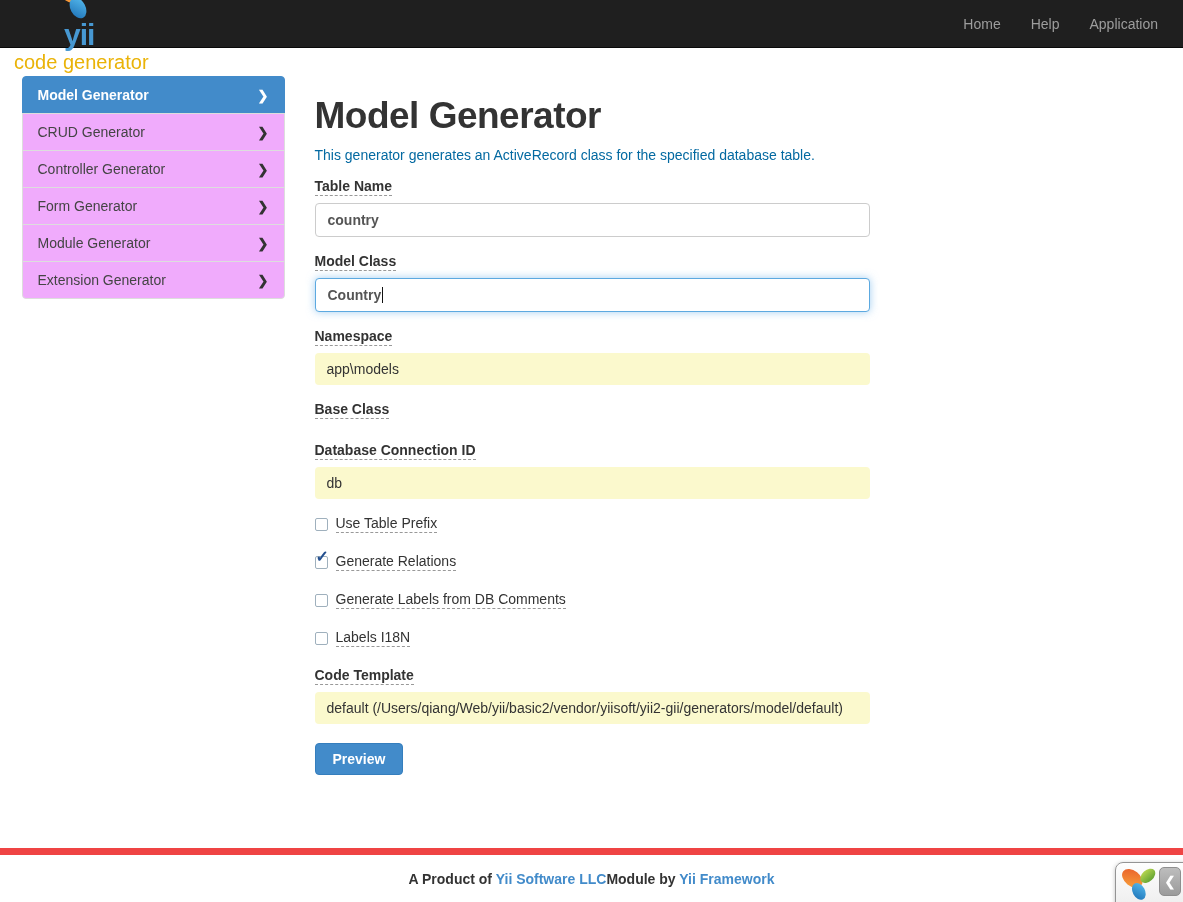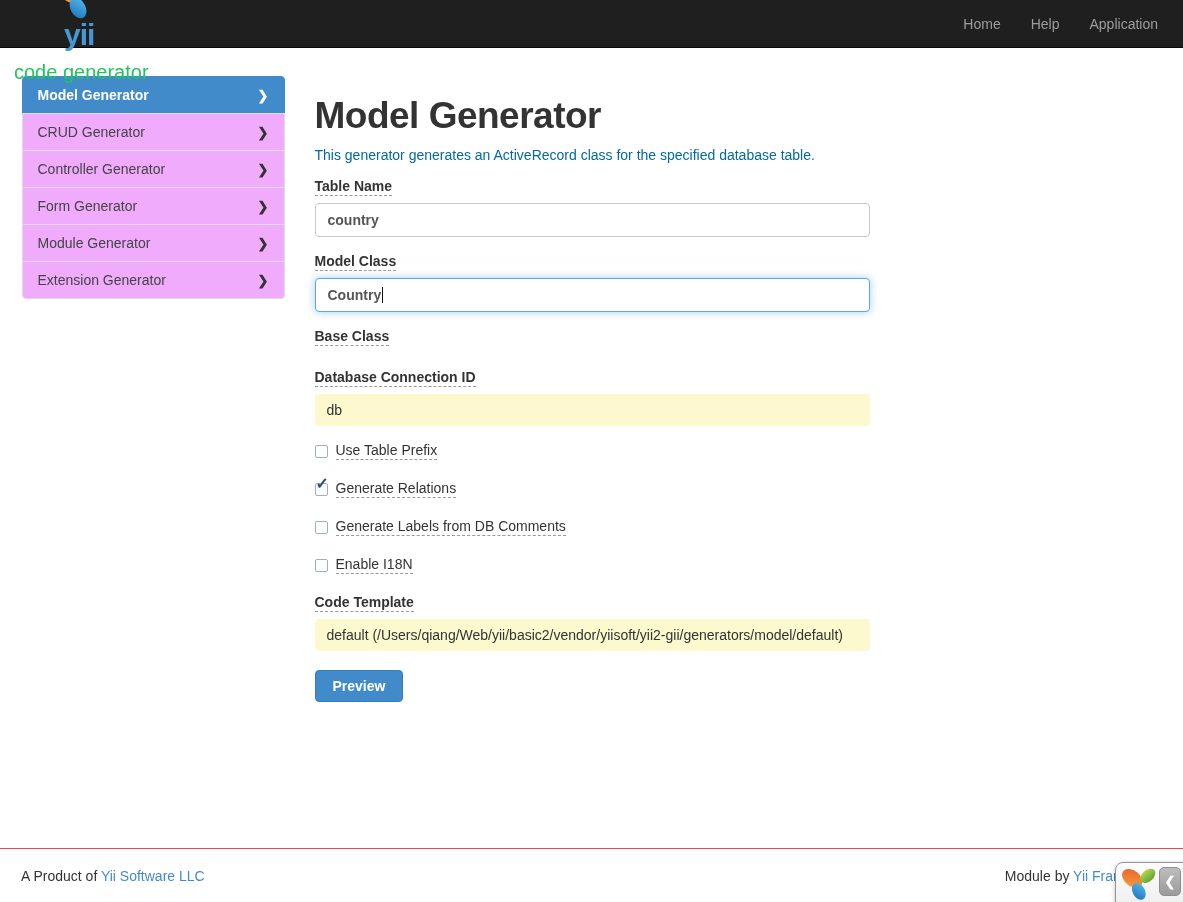--- a/index.html
+++ b/index.html
@@ -16,21 +16,21 @@
     height: 48px; background: #1f1f1f; border-bottom: 1px solid #090909;
     display: flex; align-items: center; justify-content: space-between;
     padding: 0 10px 0 6px;
   }
   .brand { display: flex; align-items: center; text-decoration: none; cursor: pointer; flex-direction: column; }
   .brand svg { display: block; }
   .brand-yii {
     color: #4798d2; font-size: 30px; font-weight: bold; letter-spacing: -1px;
     margin-left: 4px; line-height: 1;
   }
-  .brand-sub { color: #22c55e; font-size: 20px; margin-left: 8px; line-height: 1; position: relative; top: 12px; }
+  .brand-sub { color: #eab308; font-size: 20px; margin-left: 8px; line-height: 1; position: relative; top: 2px; }
   .nav-links { list-style: none; margin: 0; padding: 0; display: flex; }
   .nav-links a {
     display: block; padding: 15px 15px; color: #9d9d9d;
     text-decoration: none; font-size: 14px; cursor: pointer;
   }
 
   
   .container {
     width: 1170px; margin: 7px auto; padding: 21px 15px 0;
     display: flex; gap: 30px;
@@ -93,23 +93,23 @@
   .btn-preview {
     margin-top: 3px;
     background: #428bca; border: 1px solid #357ebd; color: #fff;
     font-weight: bold; font-size: 14px; font-family: inherit;
     padding: 7px 17px; border-radius: 4px; cursor: pointer;
   }
 
   
   .page-footer {
     position: absolute; left: 0; right: 0; bottom: 0; height: 54px;
-    border-top: 1px solid #ef4444;
-    display: flex; justify-content: space-between; align-items: center;
-    padding: 0 21px; font-size: 14px; background: #fff;
+    border-top: 7px solid #ef4444;
+    display: flex; justify-content: center; align-items: center;
+    padding: 0 21px; font-size: 14px; background: #fff; font-weight: bold;
   }
   .page-footer a { color: #428bca; text-decoration: none; cursor: pointer; }
 
   
   .overlay-widget {
     position: absolute; right: -8px; bottom: -10px;
     width: 76px; height: 50px;
     background: linear-gradient(#fefefe, #ececec);
     border: 1px solid #949494; border-radius: 8px;
     box-shadow: 0 1px 4px rgba(0,0,0,0.25);
@@ -210,20 +210,24 @@
       </div>
 
       <div class="form-group">
         <label class="ctl-label">Model Class</label><br>
         <div class="text-input focused">
           <span>Country</span>
           <span class="caret-line"></span>
         </div>
       </div>
 
+      <div class="form-group">
+        <label class="ctl-label">Namespace</label><br>
+        <div class="sticky">app\models</div>
+      </div>
 
       <div class="form-group">
         <label class="ctl-label">Base Class</label><br>
       </div>
 
       <div class="form-group">
         <label class="ctl-label">Database Connection ID</label><br>
         <div class="sticky">db</div>
       </div>
 
@@ -245,21 +249,21 @@
         <span class="cbox">
           <span class="check"></span>
         </span>
         <span class="cb-label">Generate Labels from DB Comments</span>
       </div>
 
       <div class="checkbox-row">
         <span class="cbox">
           <span class="check"></span>
         </span>
-        <span class="cb-label">Enable I18N</span>
+        <span class="cb-label">Labels I18N</span>
       </div>
 
       <div class="form-group">
         <label class="ctl-label">Code Template</label><br>
         <div class="sticky">default (/Users/qiang/Web/yii/basic2/vendor/yiisoft/yii2-gii/generators/model/default)</div>
       </div>
 
       <button class="btn-preview">Preview</button>
     </div>
   </main>

